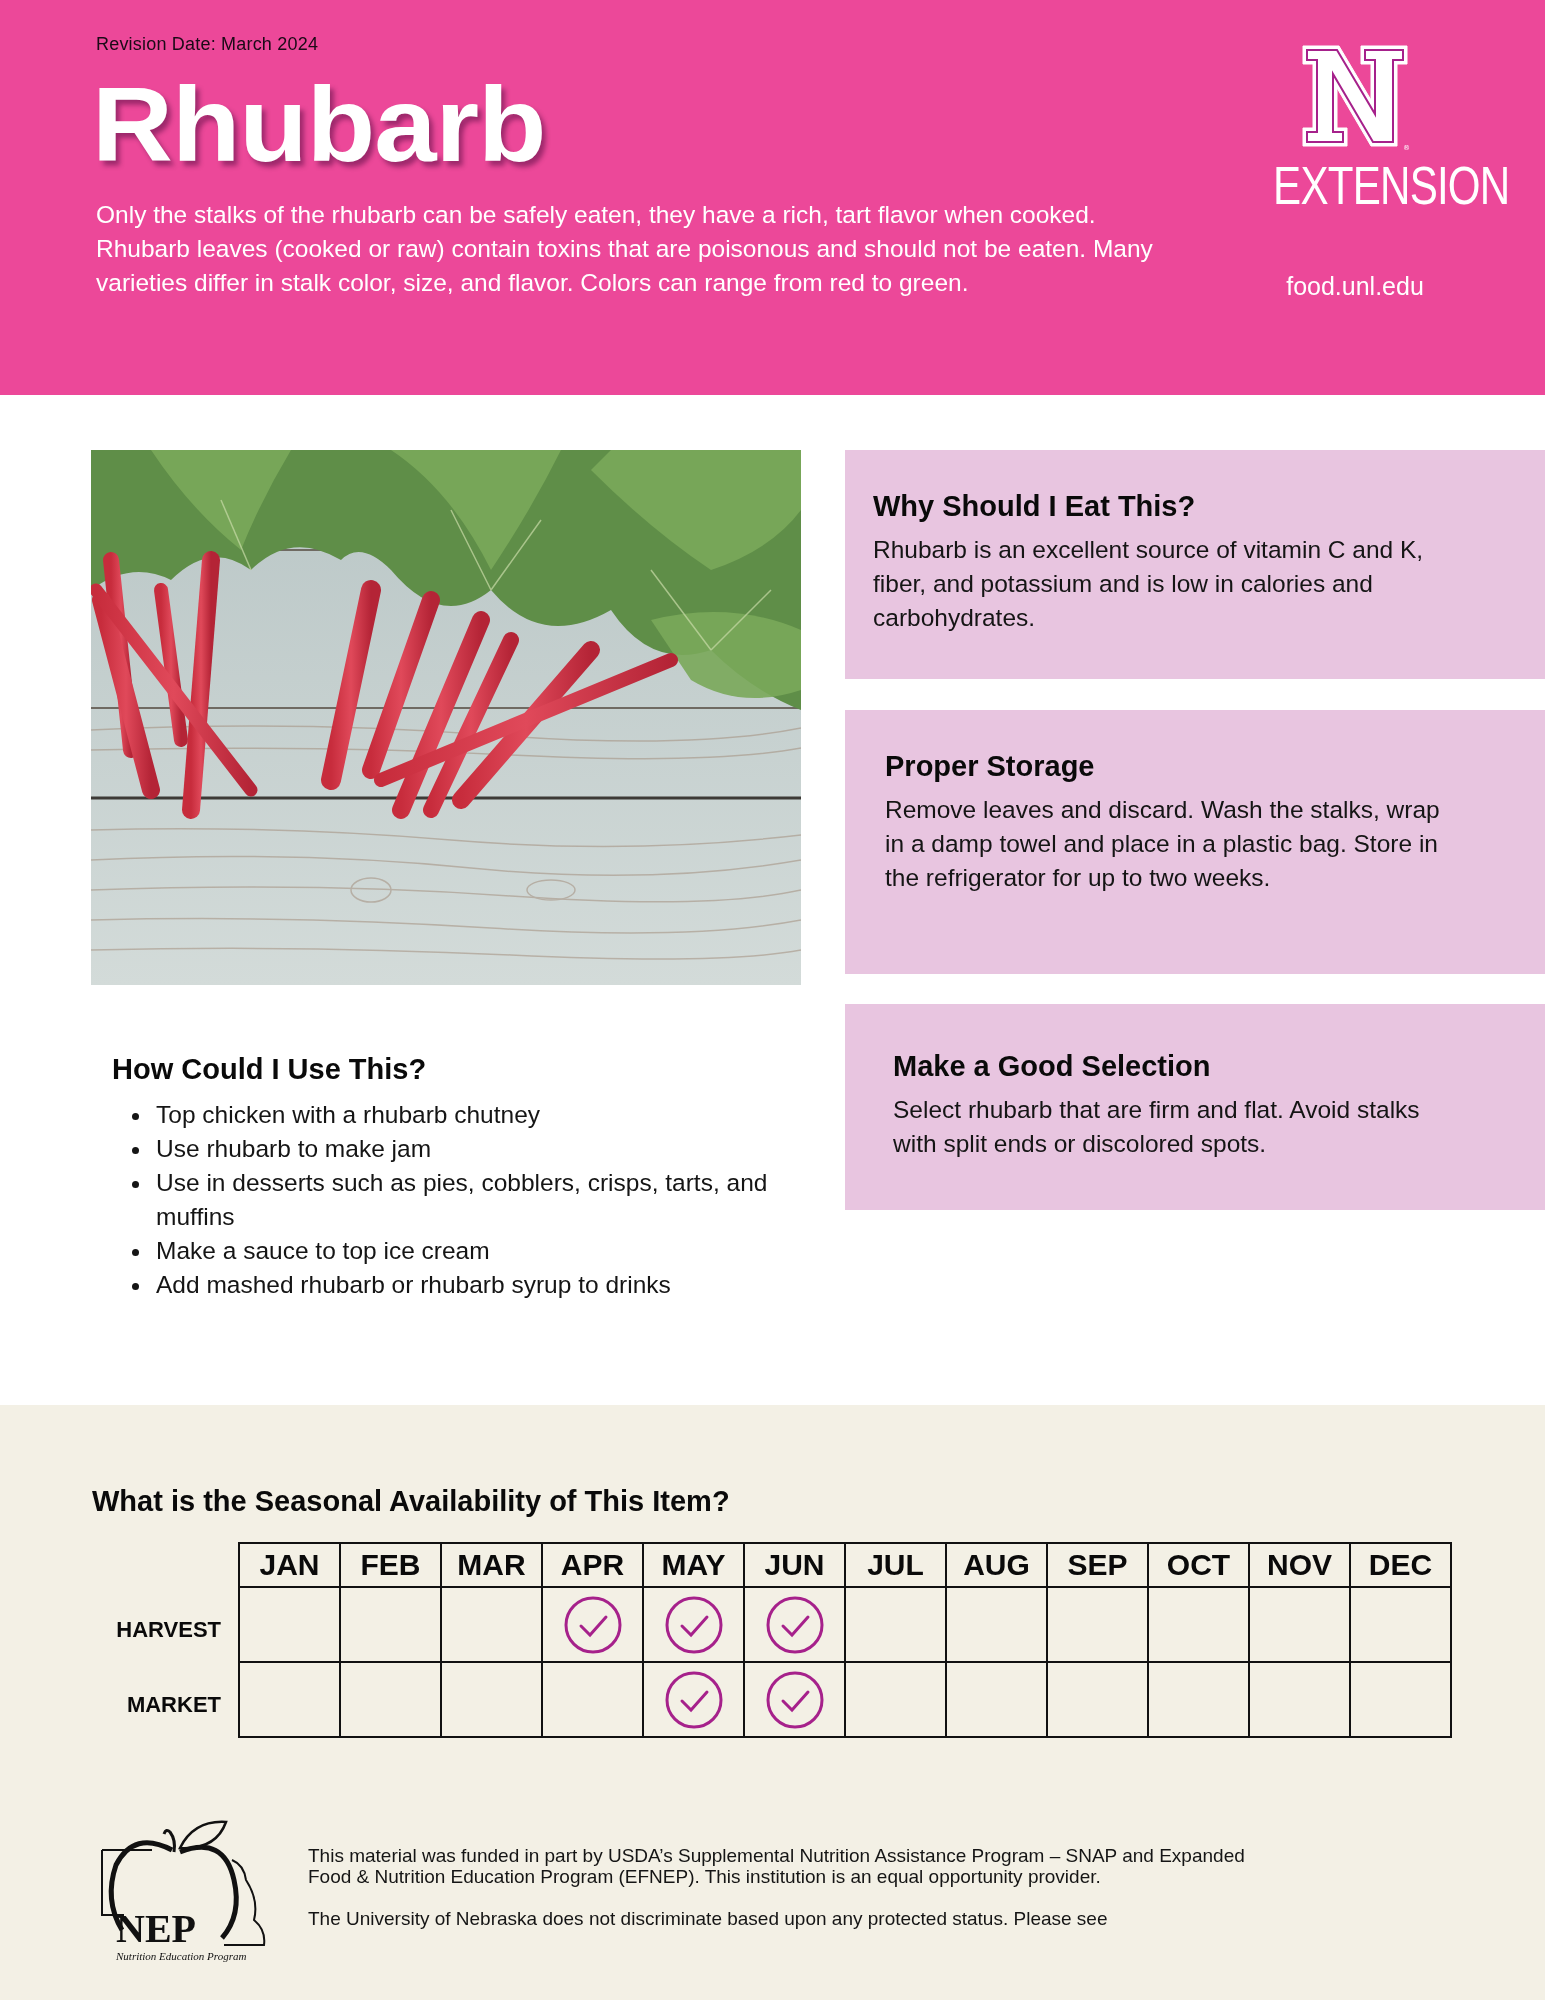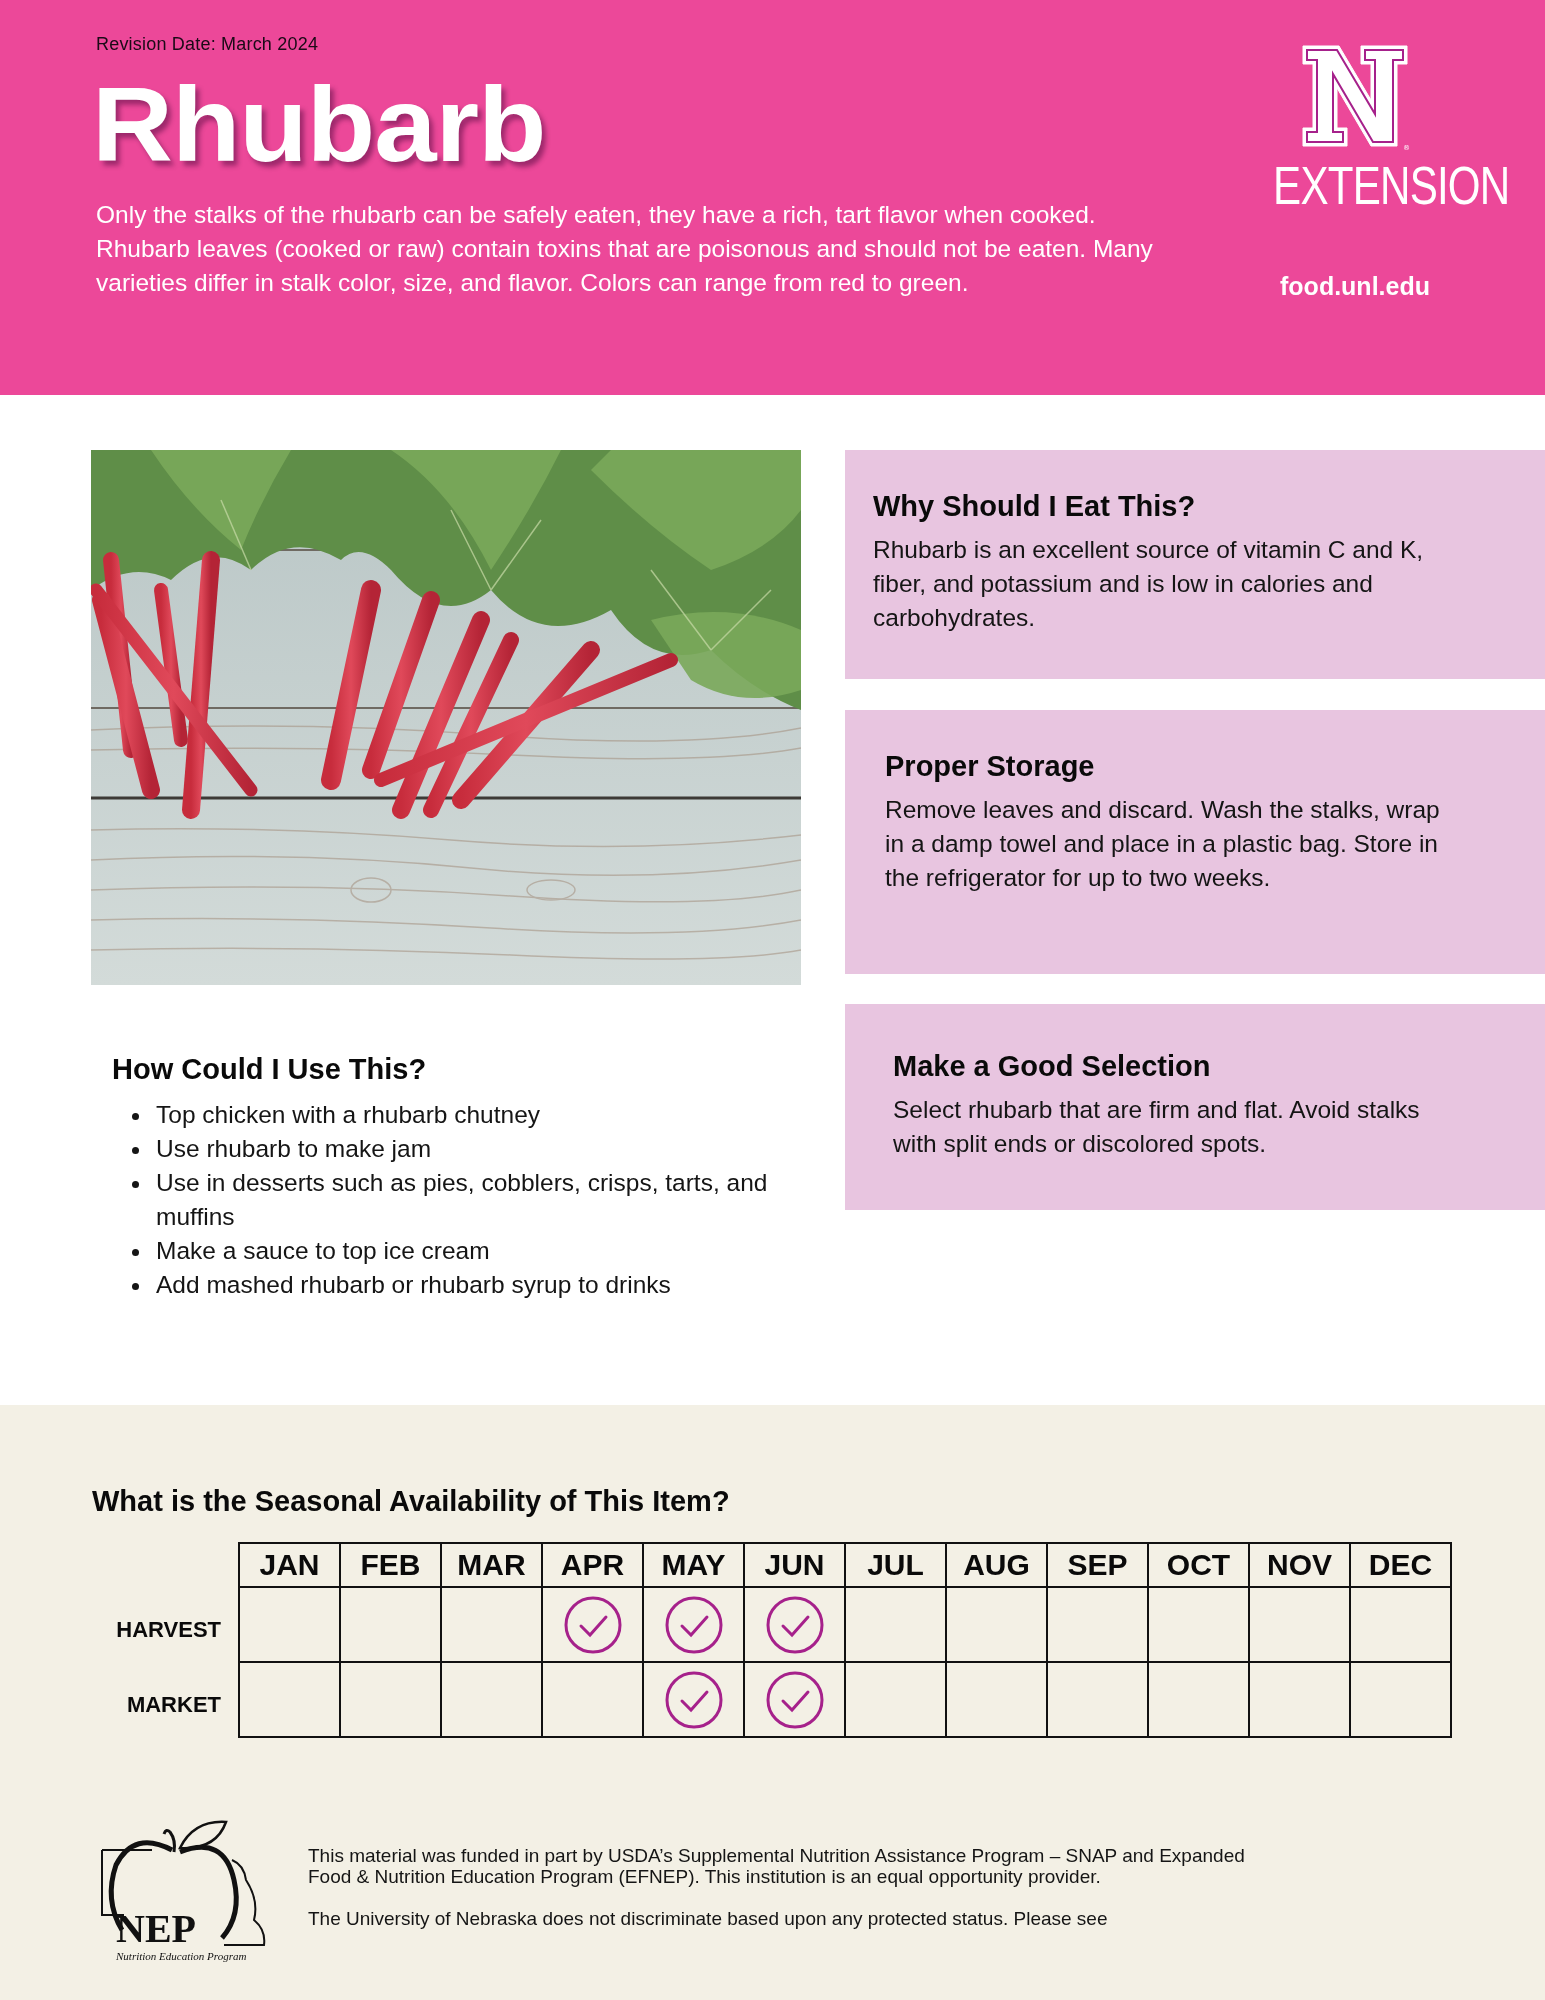--- a/index.html
+++ b/index.html
@@ -8,21 +8,21 @@
 
   
   .header { position: absolute; left: 0; top: 0; width: 1545px; height: 395px; background: #ec4899; }
   .revision { position: absolute; left: 96px; top: 34px; font-size: 18px; color: #1a0a16; letter-spacing: 0.2px; }
   .title { position: absolute; left: 92px; top: 72px; font-family: "Liberation Sans", sans-serif; font-weight: 700; font-size: 112px; letter-spacing: -1px; color: #ffffff; line-height: 1; text-shadow: 4px 5px 6px rgba(60,0,50,0.45); transform: scaleY(0.95); transform-origin: left top; }
   .intro { position: absolute; left: 96px; top: 198px; width: 1090px; font-size: 24.5px; line-height: 34px; color: #ffffff; }
 
   .logo { position: absolute; left: 1250px; top: 42px; width: 210px; text-align: center; }
   .logo svg { display: block; margin: 0 auto; }
   .logo-ext { margin-top: 8px; font-family: "Liberation Sans", sans-serif; font-size: 54px; color: #ffffff; letter-spacing: -1px; transform: scaleX(0.78); transform-origin: center; line-height: 1; }
-  .site { position: absolute; left: 1250px; top: 272px; width: 210px; text-align: center; font-size: 25px; font-weight: 700; color: #ffffff; }
+  .site { position: absolute; left: 1250px; top: 272px; width: 210px; text-align: center; font-size: 25px; font-weight: 400; color: #ffffff; }
 
   
   .photo { position: absolute; left: 91px; top: 450px; width: 710px; height: 535px; overflow: hidden; background: #c9d2d2; }
 
   
   .infobox { position: absolute; left: 845px; width: 700px; background: #e8c5e0; padding: 0 0 0 48px; }
   .infobox h2 { font-size: 29px; font-weight: 700; color: #0a0a0a; line-height: 1; }
   .infobox p { margin-top: 12px; font-size: 24.5px; line-height: 34px; color: #151515; width: 560px; }
   .box1 { top: 450px; height: 229px; padding-top: 42px; padding-left: 28px; }
   .box2 { top: 710px; height: 264px; padding-top: 42px; padding-left: 40px; }

